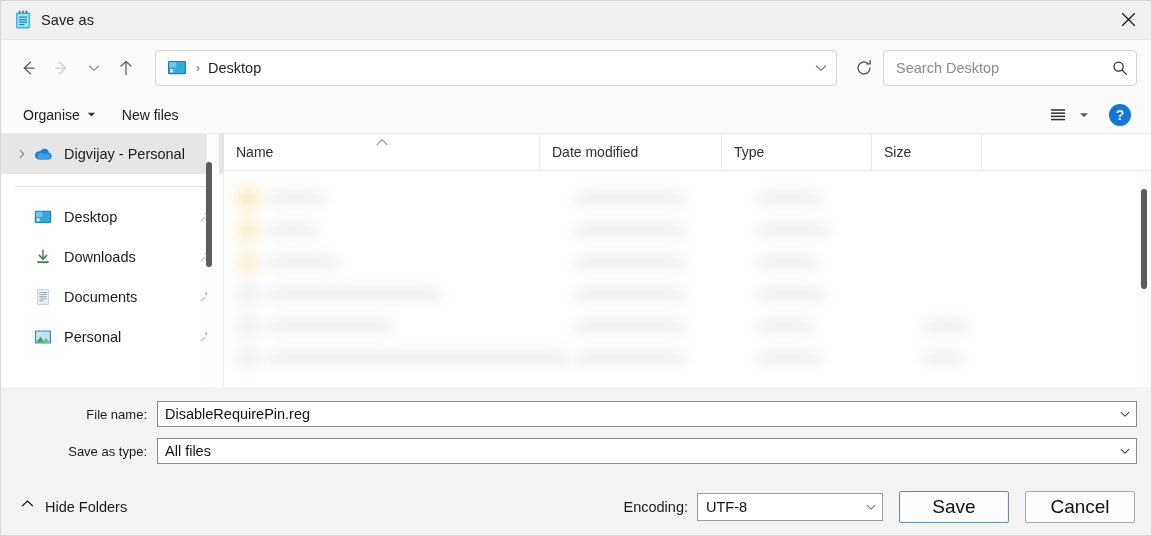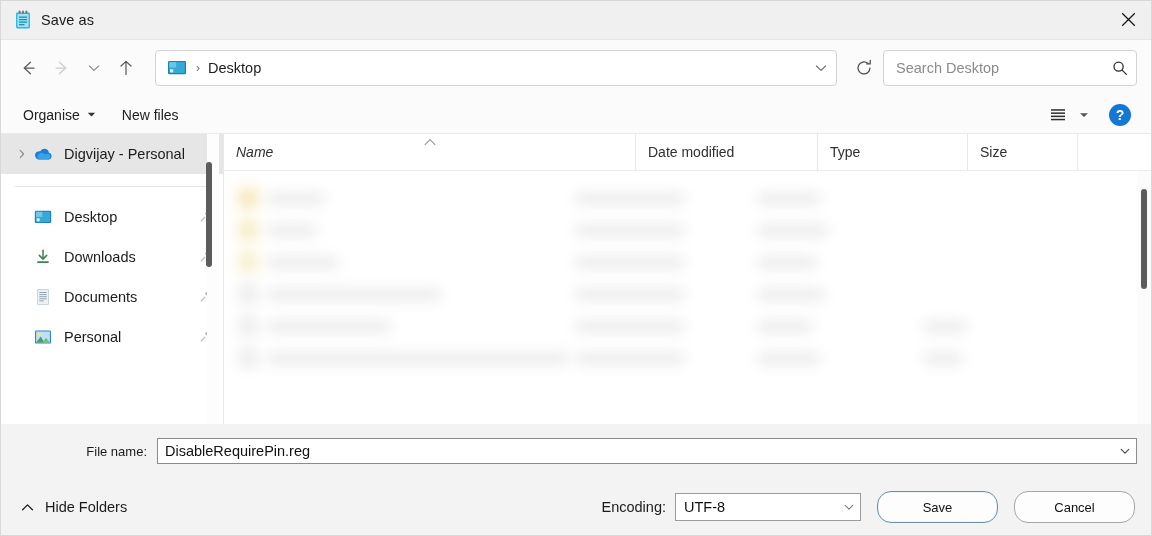--- a/index.html
+++ b/index.html
@@ -287,21 +287,21 @@
     color: #303030;
     height: 36px;
     display: flex;
     align-items: center;
     padding-left: 12px;
     box-sizing: border-box;
     border-right: 1px solid #e8e8e8;
     position: relative;
     flex: none;
   }
-  .colhead.name { width: 412px; font-style: italic; }
+  .colhead.name { width: 316px; }
   .colhead.date { width: 182px; }
   .colhead.type { width: 150px; }
   .colhead.size { width: 110px; }
   .colhead.blank { flex: 1 1 auto; border-right: none; }
   .sort-caret {
     position: absolute;
     top: -1px;
     left: 50%;
     transform: translateX(-50%);
   }
@@ -402,21 +402,20 @@
     min-height: 56px;
     background: #f3f3f3;
     display: flex;
     align-items: center;
     padding: 0 16px 0 14px;
     box-sizing: border-box;
     flex: none;
   }
   .hide-folders {
     display: flex;
-    align-items: center;
     font-size: 14.5px;
     color: #1b1b1b;
     padding: 4px 6px;
     white-space: nowrap;
   }
   .hide-folders .chev { margin-right: 11px; display: inline-flex; }
   .footer-spacer { flex: 1 1 auto; }
   .enc-label {
     font-size: 14.5px;
     color: #1b1b1b;
@@ -434,26 +433,26 @@
     flex: none;
     margin-right: 16px;
   }
   .enc-combo .val {
     font-size: 14.5px;
     color: #111111;
     margin-left: 8px;
     flex: 1 1 auto;
   }
   .dlgbtn {
-    width: 121px;
+    width: 110px;
     height: 32px;
     background: #fdfdfd;
     border: 1px solid #a6a6a6;
-    border-radius: 14px;
-    font-size: 13px;
+    border-radius: 2px;
+    font-size: 19px;
     color: #111111;
     display: flex;
     align-items: center;
     justify-content: center;
     box-sizing: border-box;
     flex: none;
   }
   .dlgbtn.default {
     border: 1px solid #6e8fa3;
     box-shadow: inset 0 0 0 1px #eef3f6;
@@ -793,20 +792,31 @@
       <div class="formlabel">File name:</div>
       <div class="combofield">
         <span class="val">DisableRequirePin.reg</span>
         <span class="combo-arrow">
           <svg width="12" height="12" viewBox="0 0 12 12">
               <path d="M2.2 4.4 L6 8.2 L9.8 4.4" stroke="#444444" stroke-width="1.1" fill="none" stroke-linecap="round" stroke-linejoin="round"></path>
             </svg>
         </span>
       </div>
     </div>
+    <div class="formrow">
+      <div class="formlabel">Save as type:</div>
+      <div class="combofield">
+        <span class="val">All files</span>
+        <span class="combo-arrow">
+          <svg width="12" height="12" viewBox="0 0 12 12">
+              <path d="M2.2 4.4 L6 8.2 L9.8 4.4" stroke="#444444" stroke-width="1.1" fill="none" stroke-linecap="round" stroke-linejoin="round"></path>
+            </svg>
+        </span>
+      </div>
+    </div>
   </div>
 
   <div class="footer">
     <div class="hide-folders">
       <span class="chev">
         <svg width="13" height="9" viewBox="0 0 13 9">
             <path d="M1.6 6.8 L6.5 1.9 L11.4 6.8" stroke="#1b1b1b" stroke-width="1.25" fill="none" stroke-linecap="round" stroke-linejoin="round"></path>
           </svg>
       </span>
       <span>Hide Folders</span>

